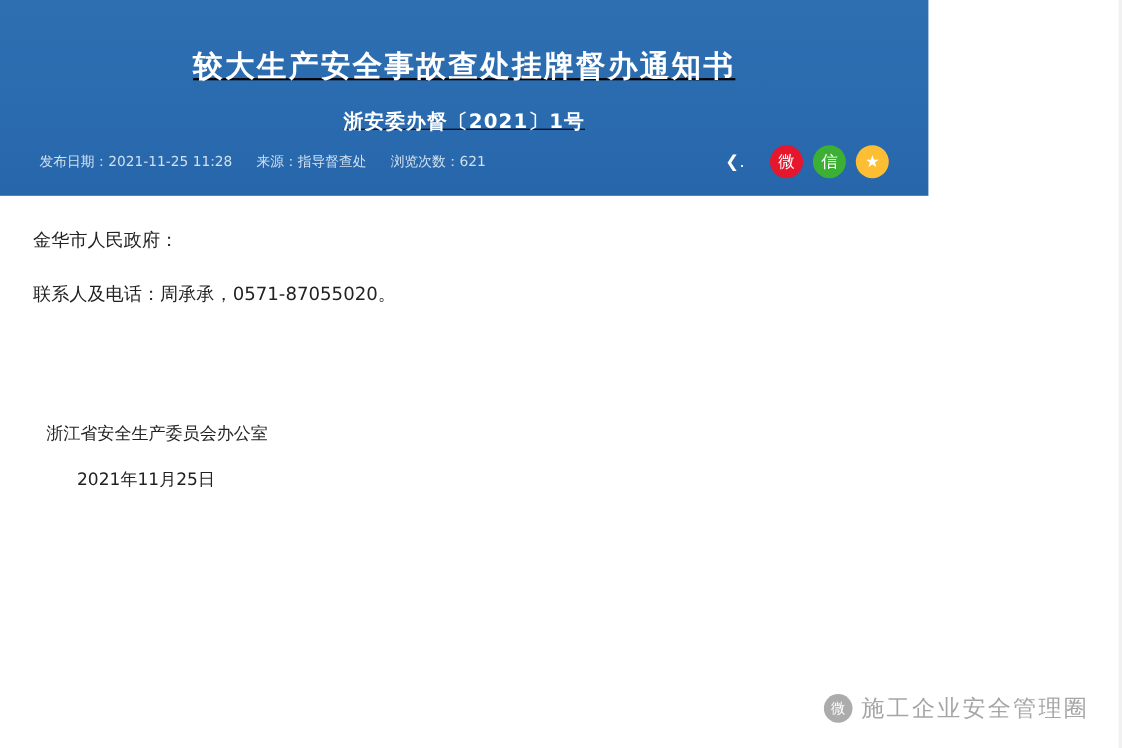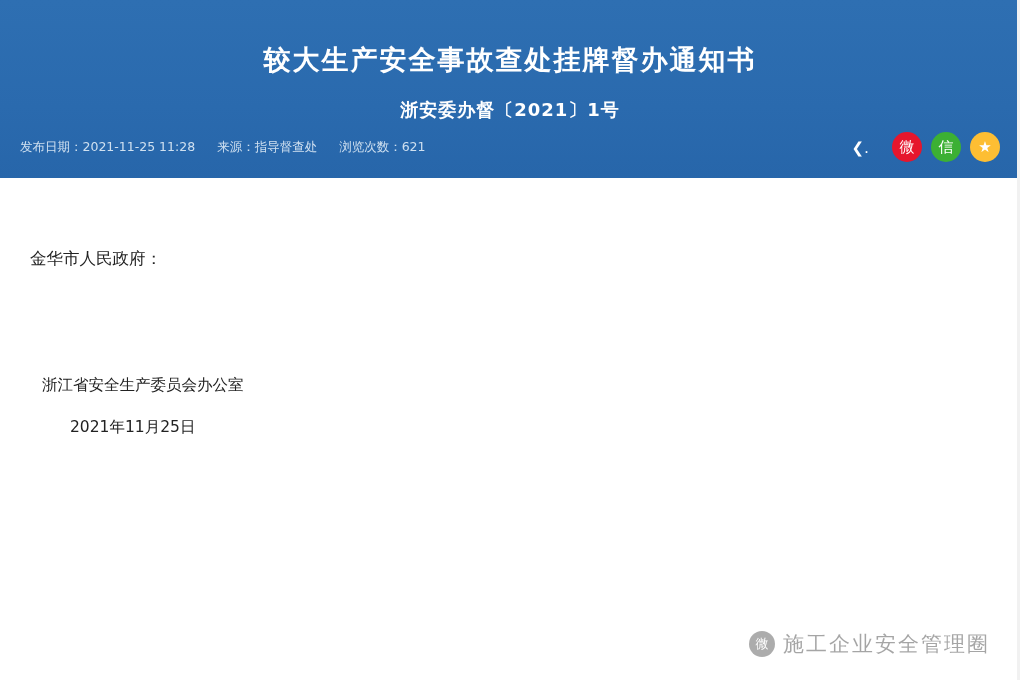--- a/index.html
+++ b/index.html
@@ -16,26 +16,27 @@
   }
   .page {
     width: 1020px;
     height: 680px;
     position: relative;
     background: #ffffff;
   }
   
   .header {
     position: relative;
-    width: 1020px;
+    width: 844px;
     height: 178px;
     background: #2f6fb0;
     background: linear-gradient(180deg, #2e6fb2 0%, #2a6aae 60%, #2766aa 100%);
     box-sizing: border-box;
     padding: 0;
+    text-decoration: underline;
   }
   .header-title {
     text-align: center;
     color: #ffffff;
     font-size: 27px;
     font-weight: bold;
     letter-spacing: 2px;
     padding-top: 42px;
     font-family: "DejaVu Sans", "Liberation Sans", sans-serif;
   }
@@ -47,21 +48,21 @@
     letter-spacing: 1px;
     padding-top: 20px;
     font-family: "DejaVu Sans", "Liberation Sans", sans-serif;
   }
   .meta-row {
     position: absolute;
     left: 0;
     right: 0;
     bottom: 16px;
     display: flex;
-    padding: 0 20px;
+    padding: 0 36px;
     box-sizing: border-box;
     margin-top: 20px;
   }
   .meta-left {
     display: flex;
     align-items: center;
     color: #cfe0f0;
     font-size: 12.5px;
     font-family: "DejaVu Sans", "Liberation Sans", sans-serif;
   }
@@ -96,21 +97,20 @@
   .social.weibo { background: #e6162d; }
   .social.wechat { background: #3cb034; }
   .social.qzone { background: #fdbe33; }
 
   
   .content {
     padding: 26px 30px 0 30px;
     box-sizing: border-box;
     font-family: "DejaVu Sans", "Liberation Sans", sans-serif;
     color: #222222;
-    margin-top: 40px;
   }
   .salutation {
     font-size: 16.5px;
     line-height: 30px;
     margin-bottom: 12px;
   }
   .para {
     font-size: 16.5px;
     line-height: 31px;
     text-align: justify;
@@ -195,20 +195,21 @@
         <span class="share-glyph">❮․</span>
         <span class="social weibo">微</span>
         <span class="social wechat">信</span>
         <span class="social qzone">★</span>
       </div>
     </div>
   </div>
 
   <div class="content">
     <div class="salutation">金华市人民政府：</div>
+    <div class="contact">联系人及电话：周承承，0571-87055020。</div>
     <div class="signature">浙江省安全生产委员会办公室</div>
     <div class="sign-date">2021年11月25日</div>
   </div>
 
   <div class="watermark">
     <span class="wm-logo">微</span>
     <span class="wm-text">施工企业安全管理圈</span>
   </div>
 
   <div class="scroll-edge"></div>

